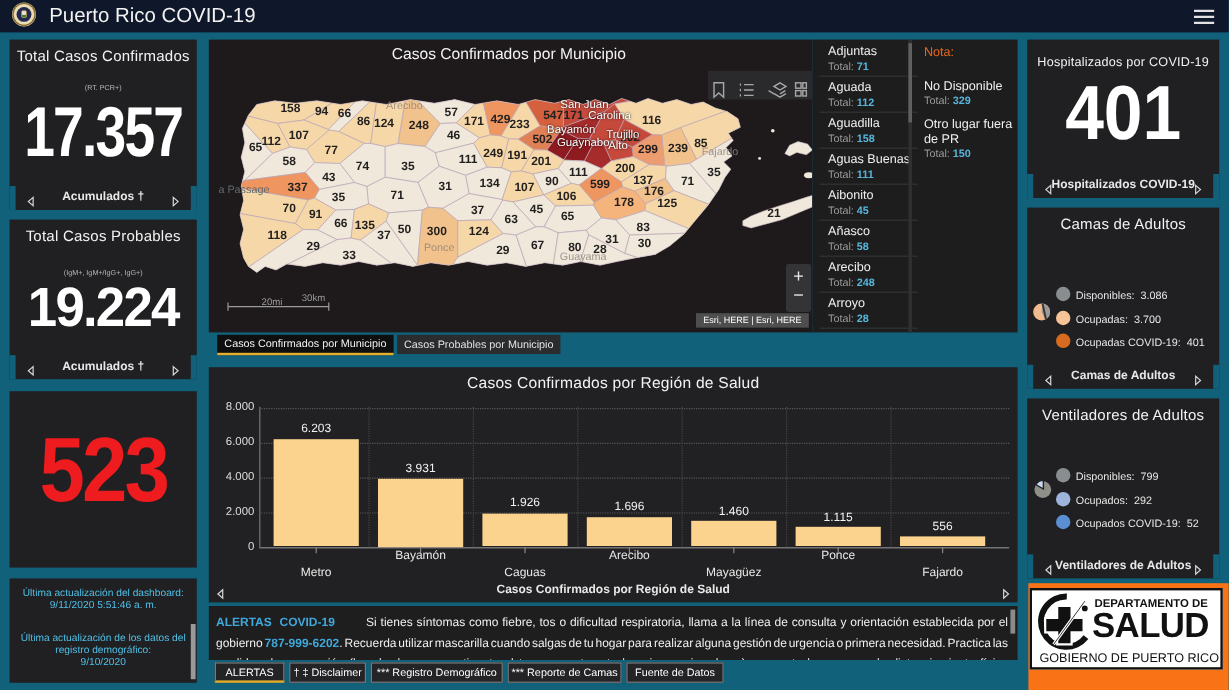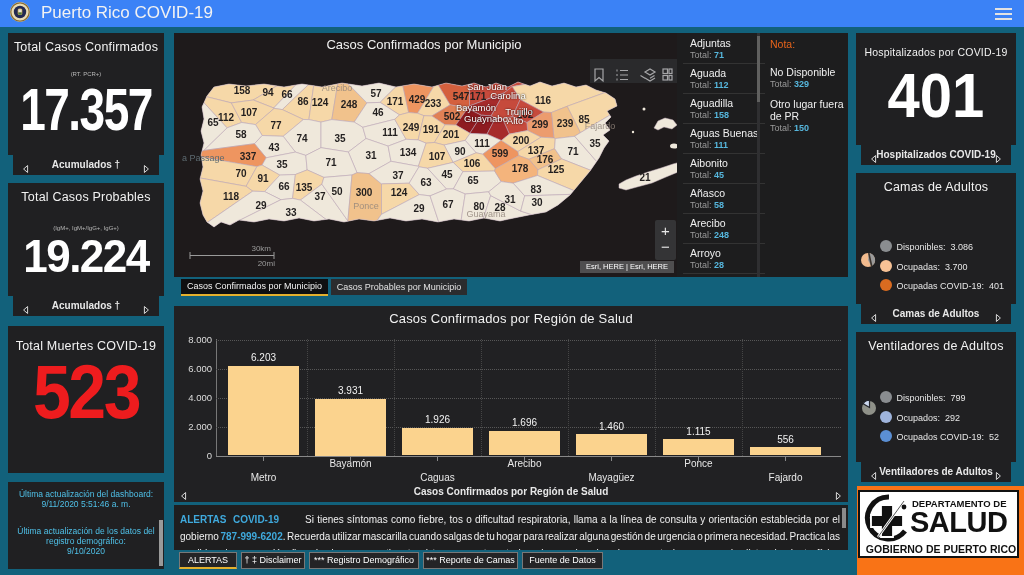--- a/index.html
+++ b/index.html
@@ -21,21 +21,21 @@
 .vline { position:absolute; top:33px; height:117px; border-left:1px dotted #454545; }
 .ylab { position:absolute; left:0; width:38px; text-align:right; color:#ddd; font-size:9.5px; }
 .bar { position:absolute; width:71px; background:#fbd38e; }
 .bval { position:absolute; width:91px; text-align:center; color:#f2f2f2; font-size:10px; }
 .bxl { position:absolute; width:107px; text-align:center; color:#e8e8e8; font-size:10px; }
 .btick { position:absolute; height:5px; border-left:1px solid #888; }
 .btab { position:absolute; top:552px; height:17px; background:#242426; border:1px solid #787878; color:#fff; font-size:9px; text-align:center; line-height:14.5px; white-space:nowrap; overflow:hidden; }
 </style></head>
 <body>
 
-<div class="abs" style="left:0;top:0;width:1024px;height:27px;background:#3b82f6">
+<div class="abs" style="left:0;top:0;width:1024px;height:27px;background:#0f172a">
   <svg class="abs" style="left:9px;top:1px" width="22" height="22" viewBox="0 0 22 22">
     <circle cx="11" cy="11" r="10" fill="#e9dcb4"></circle>
     <circle cx="11" cy="11" r="9.2" fill="none" stroke="#8a6d35" stroke-width="1.2"></circle>
     <circle cx="11" cy="11" r="6.2" fill="#232a52"></circle>
     <rect x="8.7" y="7.5" width="4.6" height="6.5" rx="1.5" fill="#caa64e"></rect>
     <rect x="9.4" y="8.3" width="3.2" height="3" fill="#e8e4da"></rect>
     <rect x="9.4" y="11.5" width="3.2" height="2" fill="#3f7a46"></rect>
   </svg>
   <div class="abs" style="left:41px;top:3px;color:#f2f2f2;font-size:17px">Puerto Rico COVID-19</div>
   <svg class="abs" style="right:12px;top:7px" width="17" height="14" viewBox="0 0 17 14">
@@ -69,21 +69,20 @@
 <span class="arr" style="left:14px"><svg width="7" height="10" viewBox="0 0 7 10">
           <path d="M5.6 1.5 L1.6 5 L5.6 8.5 Z" fill="none" stroke="#d8d8d8" stroke-width="1"></path>
         </svg></span>
 <span class="navtxt">Acumulados †</span>
 <span class="arr" style="right:14px"><svg width="7" height="10" viewBox="0 0 7 10">
           <path d="M1.4 1.5 L5.4 5 L1.4 8.5 Z" fill="none" stroke="#d8d8d8" stroke-width="1"></path>
         </svg></span>
 </div>
 </div>
 <div class="panel" style="left:8px;top:326px;width:156px;height:147px">
-  <div class="ptitle" style="padding-top:13px">Total Muertes COVID-19</div>
   <div class="bignum" style="top:24px;font-size:68px;color:#ee1c1e;letter-spacing:-2.5px;transform:scaleY(1.12);transform-origin:50% 18px">523</div>
 </div>
 <div class="panel" style="left:8px;top:482px;width:156px;height:87px;color:#4fc0e8;font-size:8.5px;text-align:center;line-height:10px;padding-top:7px">
   Última actualización del dashboard:<br>9/11/2020 5:51:46 a. m.<div style="height:17px"></div>
   Última actualización de los datos del<br>registro demográfico:<br>9/10/2020
   <div class="abs" style="right:1px;top:38px;width:4px;height:46px;background:#9a9a9a"></div>
 </div>
 
 <div class="panel" style="left:174px;top:33px;width:503px;height:244px;background:#1e1a1b;overflow:hidden">
   <svg width="503" height="245" viewBox="0 0 503 245" style="position:absolute;left:0;top:0">
@@ -286,21 +285,21 @@
   </svg>
 
   <div class="abs" style="left:481px;top:187px;width:21px;height:40px;background:#343436;border-radius:2px;color:#e8e8e8;font-size:15px;text-align:center;line-height:21px">+<br><span style="position:relative;top:-5px">−</span></div>
 
   <div class="abs" style="left:406px;top:228px;width:94px;height:12px;background:rgba(88,88,88,.85);color:#fff;font-size:7.5px;text-align:center;line-height:12px">Esri, HERE | Esri, HERE</div>
 
   <div class="abs" style="left:40px;top:211px;width:57px;color:#9a9a9a;font-size:8px;text-align:right">30km</div>
   <svg class="abs" style="left:15px;top:218px" width="88" height="10">
       <path d="M1 1 V8 M1 4.5 H85 M85 1 V8" stroke="#9a9a9a" fill="none"></path>
     </svg>
-  <div class="abs" style="left:44px;top:226px;width:57px;color:#9a9a9a;font-size:8px;text-align:right">20mi</div>
+  <div class="abs" style="left:44px;top:214px;width:57px;color:#9a9a9a;font-size:8px;text-align:left">20mi</div>
 </div>
 
 <div class="panel" style="left:677px;top:33px;width:88px;height:244px;background:#1d1d1e">
   <div class="abs" style="left:6px;top:1px;width:82px">
       <div class="litem">
         <div class="lname">Adjuntas</div>
         <div class="ltot">Total: <span class="cy">71</span></div>
       </div>
 <div class="litem">
         <div class="lname">Aguada</div>
@@ -488,15 +487,15 @@
   <div class="abs" style="left:1px;top:4px;width:161px;height:68px;background:#fff;border:2px solid #111">
     <svg class="abs" style="left:4px;top:1px" width="50" height="52" viewBox="0 0 50 52">
       <path d="M25 4 A21 21 0 1 0 41 38" fill="none" stroke="#111" stroke-width="5"></path>
       <path d="M17 12 h12 v10 h10 v12 h-10 v10 h-12 v-10 h-10 v-12 h10 Z" fill="#111" stroke="#fff" stroke-width="1.8"></path>
       <path d="M40 8 L14 44" stroke="#fff" stroke-width="2.6"></path>
       <path d="M40 8 L14 44" stroke="#111" stroke-width="0.7"></path>
       <circle cx="40" cy="14" r="2.4" fill="#111"></circle>
     </svg>
     <div class="abs" style="left:52px;top:6px;width:108px;color:#111;font-weight:bold;font-size:9.5px;letter-spacing:0;white-space:nowrap">DEPARTAMENTO DE</div>
     <div class="abs" style="left:50px;top:14px;width:110px;color:#111;font-weight:bold;font-size:29px;letter-spacing:-.5px">SALUD</div>
-    <div class="abs" style="left:4px;top:51px;width:154px;color:#111;font-weight:bold;font-size:10.5px;text-align:center;letter-spacing:0">GOBIERNO DE PUERTO RICO</div>
+    <div class="abs" style="left:4px;top:51px;width:154px;color:#111;font-weight:normal;font-size:10.5px;text-align:center;letter-spacing:0">GOBIERNO DE PUERTO RICO</div>
   </div>
 </div>
 
 </body></html>

